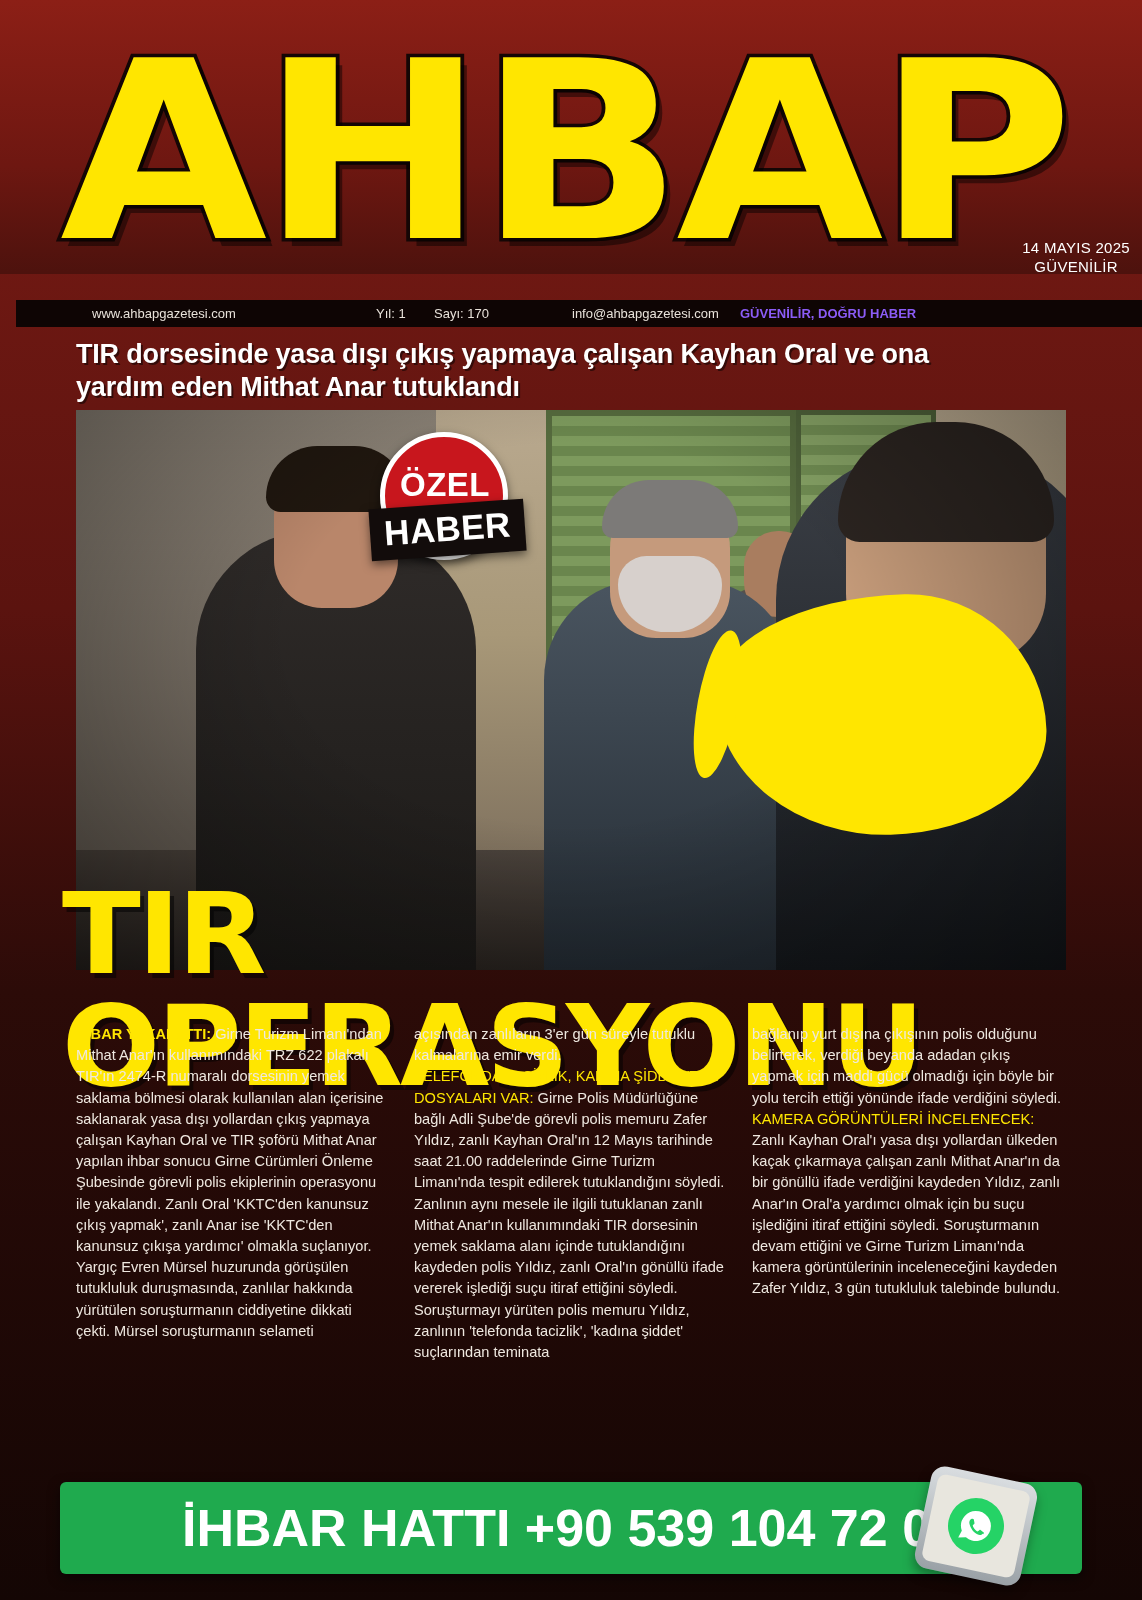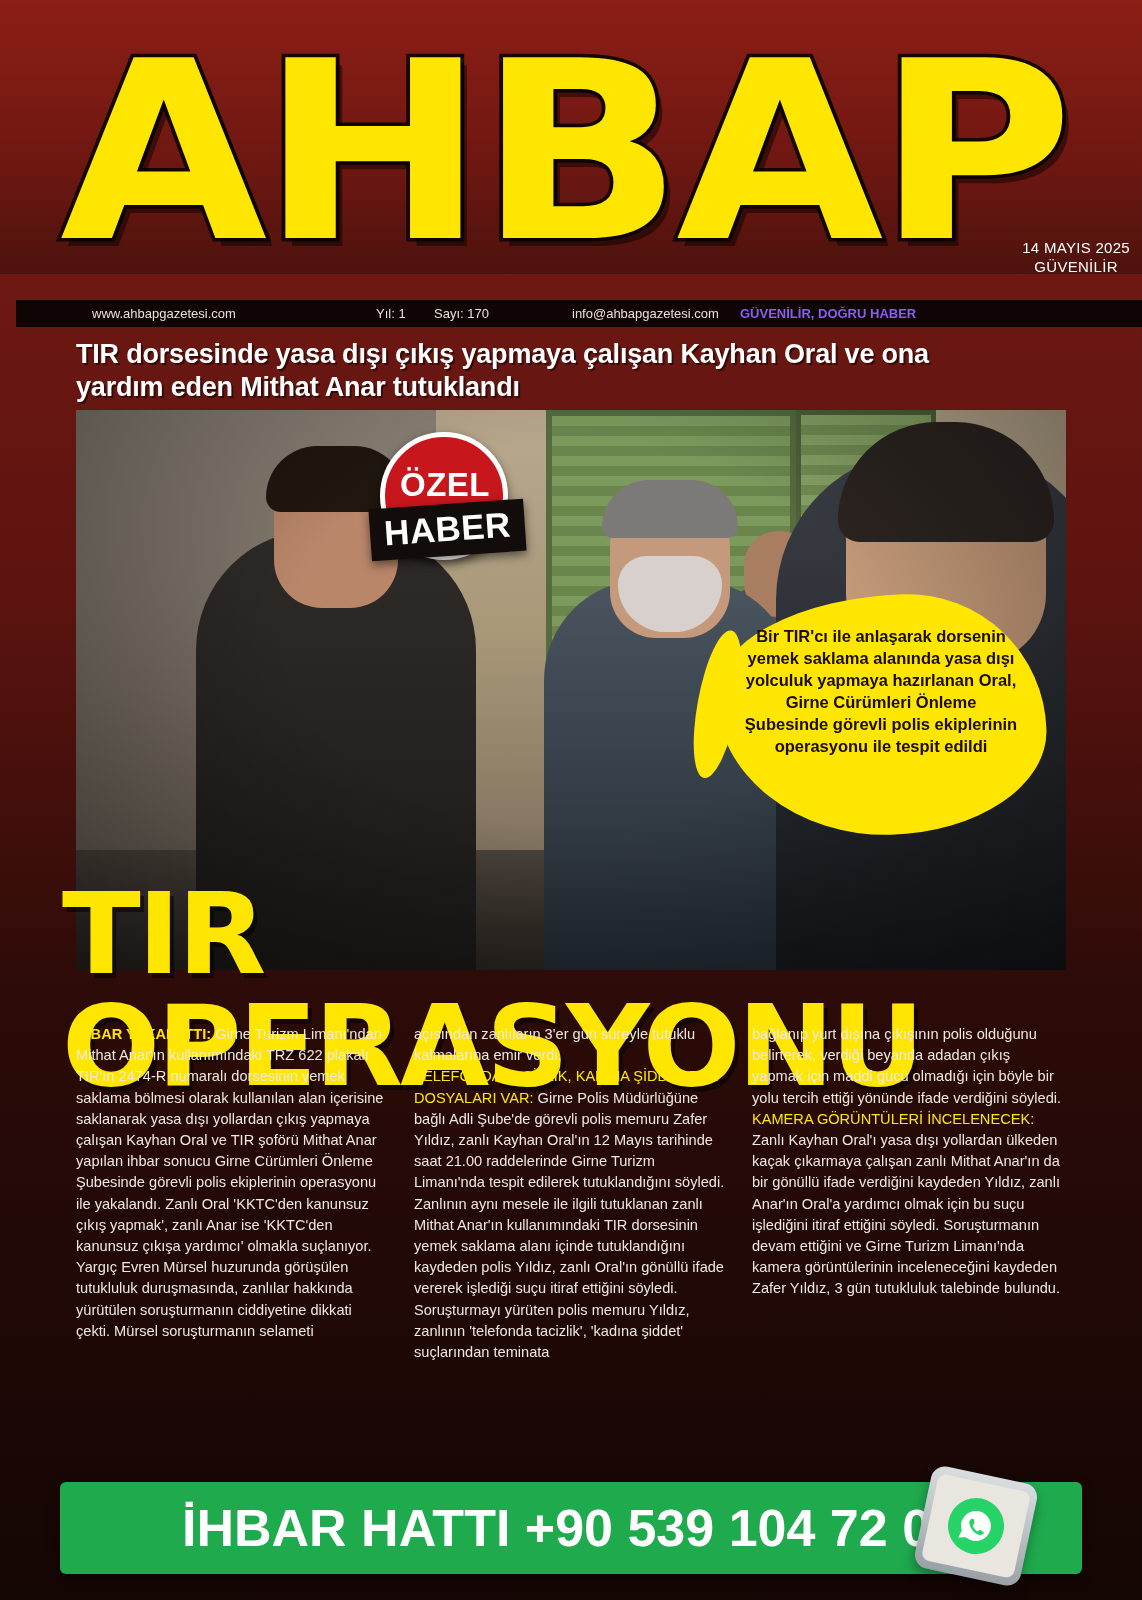--- a/index.html
+++ b/index.html
@@ -365,21 +365,20 @@
   </div>
 
   <div class="badge-wrap">
     <div class="badge-circle"></div>
     <div class="badge-ozel">ÖZEL</div>
     <div class="badge-haber">HABER</div>
   </div>
 
   <div class="callout">
     <div class="brush"></div>
-    <div class="ctext">Bir TIR'cı ile anlaşarak dorsenin yemek saklama alanında yasa dışı yolculuk yapmaya hazırlanan Oral, Girne Cürümleri Önleme Şubesinde görevli polis ekiplerinin operasyonu ile tespit edildi</div>
   </div>
 
   <div class="mainhead">TIR OPERASYONU</div>
 
   <div class="cols">
     <div class="col">
       <p>
         <span class="lead-label">İHBAR YAKALATTI:</span><span> Girne Turizm Limanı'ndan Mithat Anar'ın kullanımındaki TRZ  622 plakalı TIR'ın 2474-R numaralı dorsesinin yemek saklama bölmesi olarak kullanılan alan içerisine saklanarak yasa dışı yollardan çıkış yapmaya çalışan Kayhan Oral ve TIR şoförü Mithat Anar yapılan ihbar sonucu Girne Cürümleri Önleme Şubesinde görevli polis ekiplerinin operasyonu ile yakalandı. Zanlı Oral 'KKTC'den kanunsuz çıkış yapmak', zanlı Anar ise 'KKTC'den kanunsuz çıkışa yardımcı' olmakla suçlanıyor. Yargıç Evren Mürsel huzurunda görüşülen tutukluluk duruşmasında, zanlılar hakkında yürütülen soruşturmanın ciddiyetine dikkati çekti. Mürsel soruşturmanın selameti</span>
       </p>
     </div>

